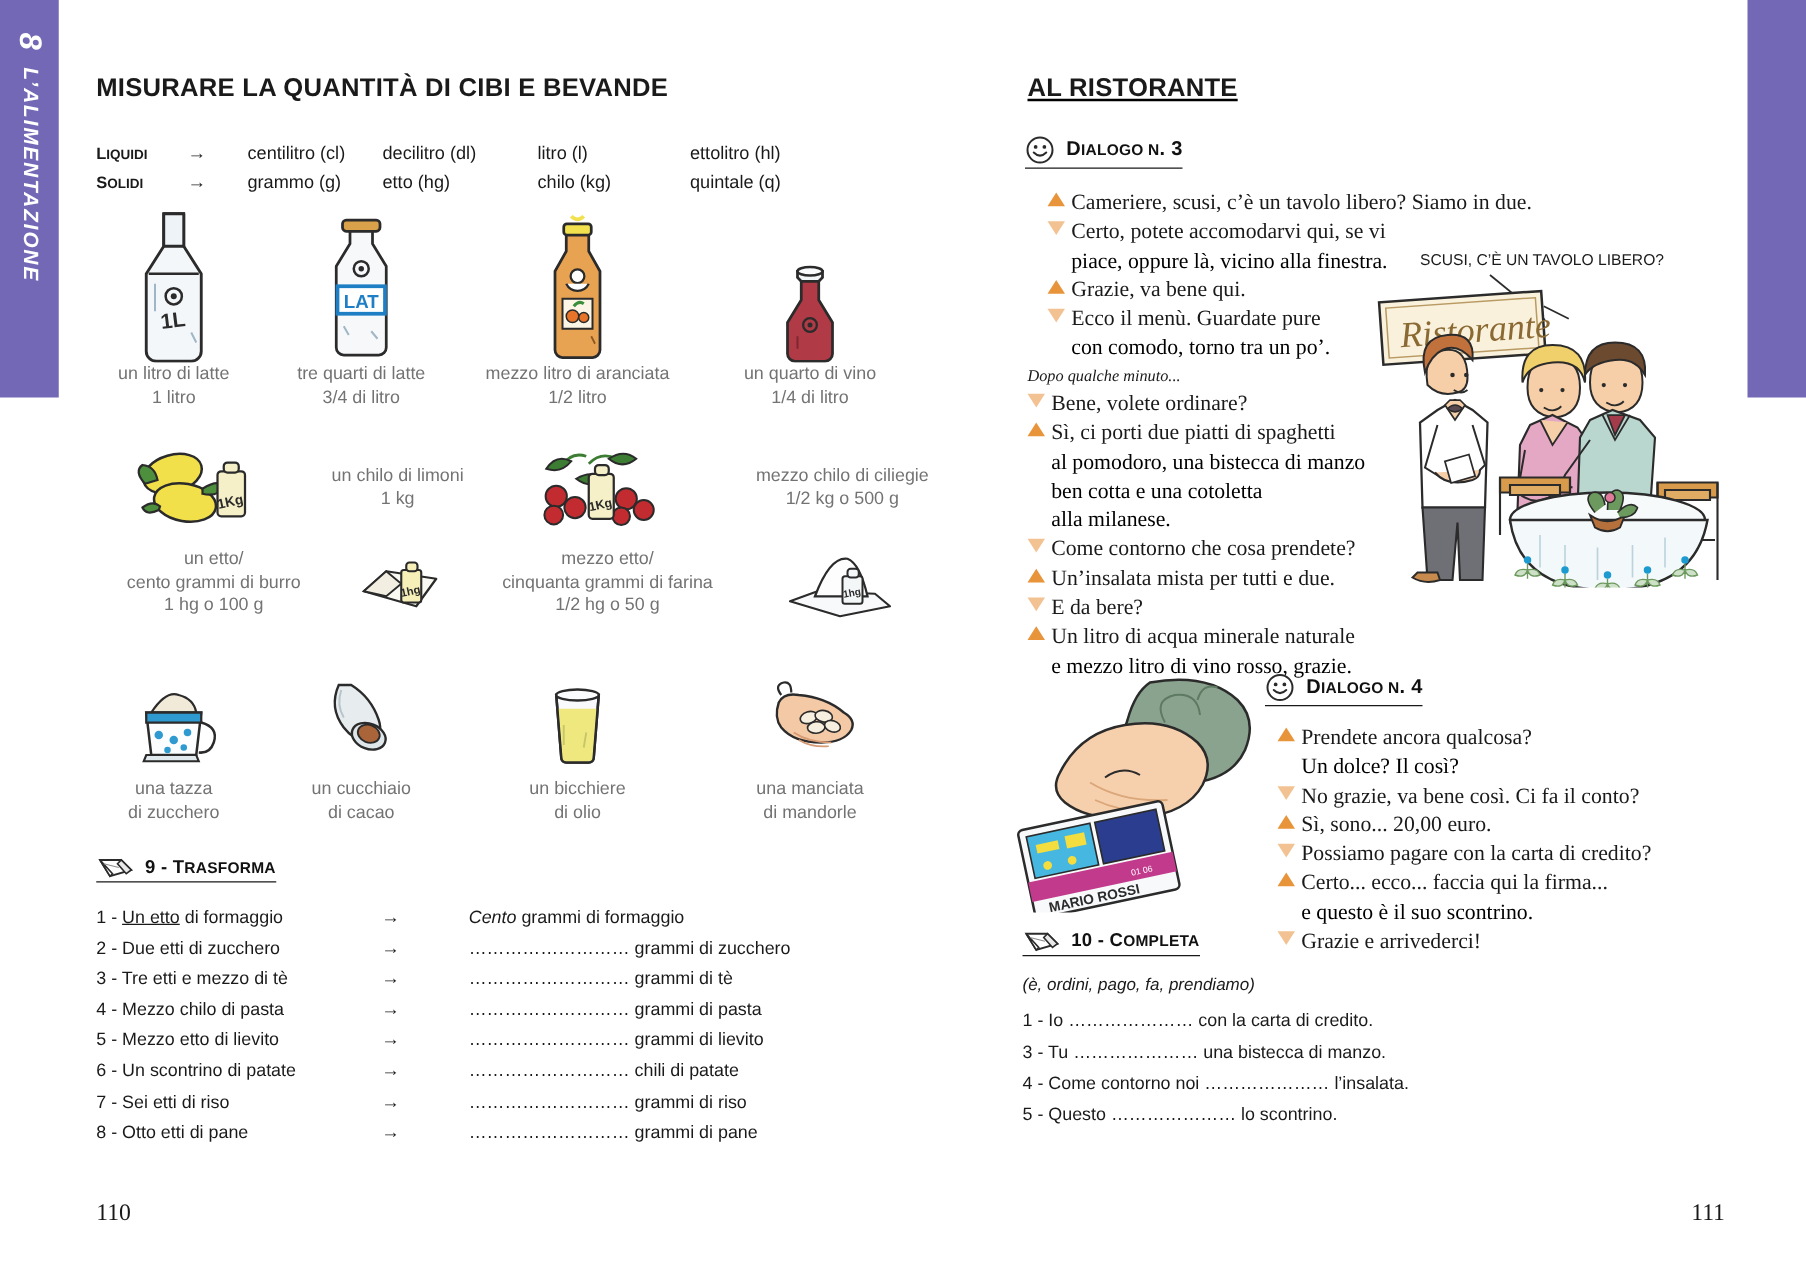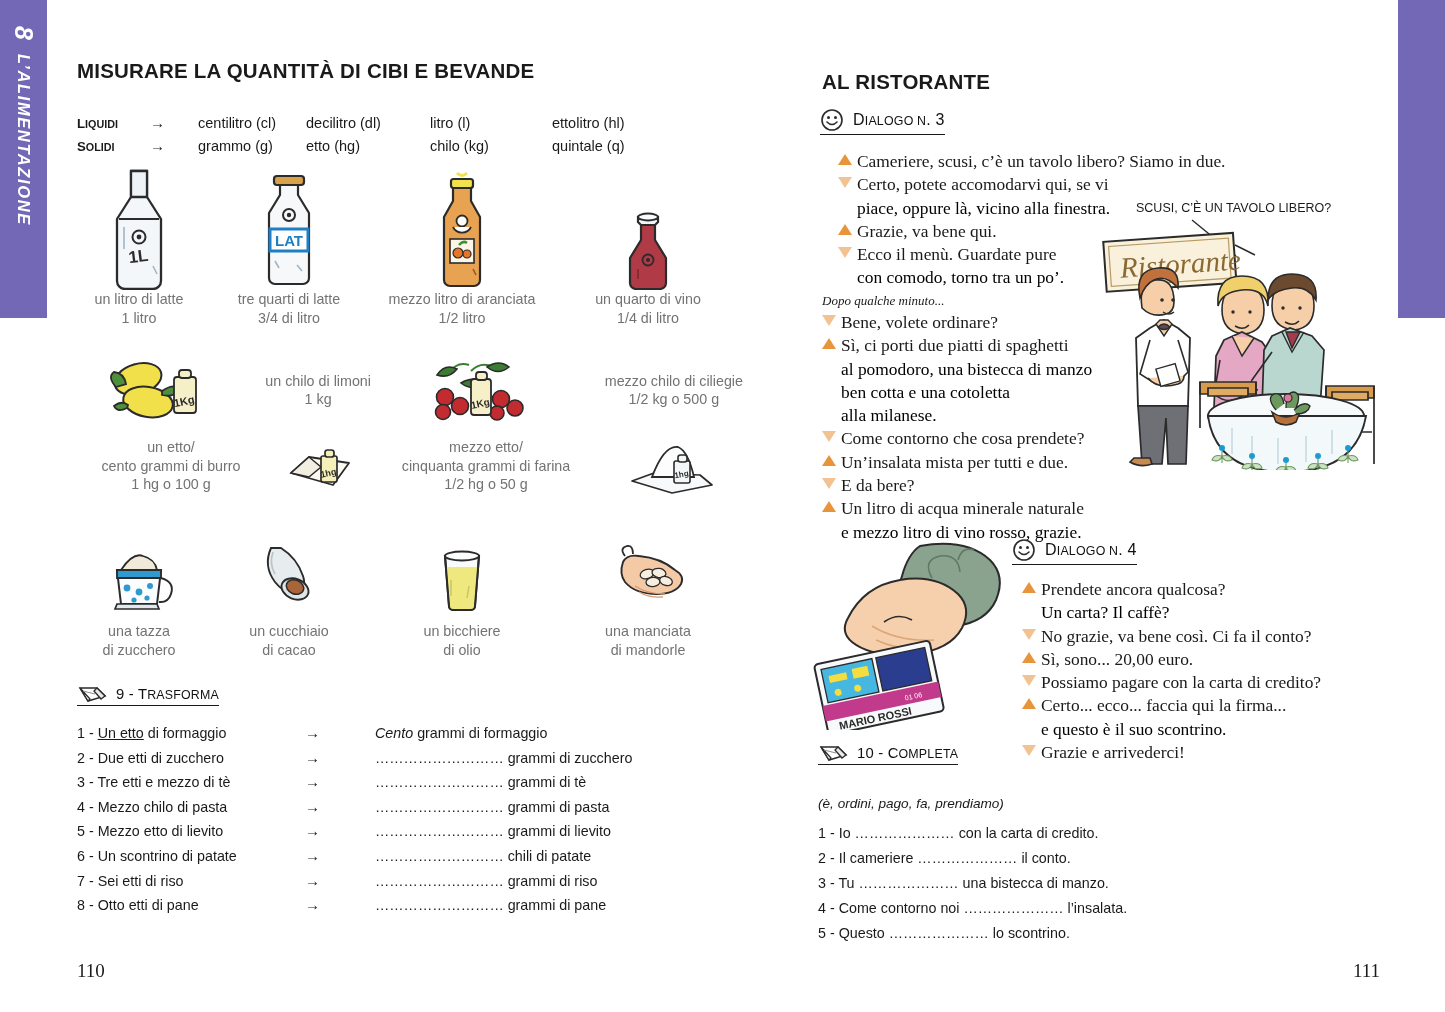--- a/index.html
+++ b/index.html
@@ -66,21 +66,21 @@
   .pic-cap { font-size: 14.3px; line-height: 18.5px; color:#737373; }
 
   svg.art { display: block; margin: 0 auto; }
 
   
   .ex-head {
     display: inline-flex; align-items: center; gap: 9px;
     border-bottom: 1.6px solid #1a1a1a; padding-bottom: 2px;
   }
   .ex-head-text {
-    font-size: 14.8px; font-weight: normal; color:#111; letter-spacing:.2px;
+    font-size: 14.8px; font-weight: bold; color:#111; letter-spacing:.2px;
   }
   .ex-head-text .sc { font-size: 12.4px; }
 
   .ex-rows { margin-top: 14px; }
   .ex-row {
     display: flex; align-items: baseline;
     font-size: 14.3px; line-height: 24.6px; color:#1a1a1a;
   }
   .ex-left  { width: 228px; }
   .ex-arrow { width: 70px; font-size: 15px; }
@@ -106,21 +106,21 @@
   }
   .d-text { flex: 1; }
   .d-cont { padding-left: 19px; font-size: 17.4px; line-height: 23.3px; }
   .d-note {
     font-family: "Liberation Serif", serif; font-style: italic;
     font-size: 13px; line-height: 23.3px; color:#1a1a1a;
   }
 
   
   .ex10-hint {
-    font-size: 13.6px; font-style: italic; color:#1a1a1a; margin-top: 30px;
+    font-size: 13.6px; font-style: italic; color:#1a1a1a; margin-top: 13px;
   }
   .ex10-row { font-size: 14.3px; line-height: 25px; color:#1a1a1a; }
 
   .page-num {
     position: absolute; bottom: 30px;
     font-family: "Liberation Serif", serif; font-size: 19px; color:#1a1a1a;
   }
   .smiley { display:block; }
   .pencil { display:block; }
 </style>
@@ -426,21 +426,21 @@
           <div class="ex-right"><span>………………………</span><span> grammi di pane</span></div>
         </div>
       </div>
     </div>
 
     <div class="page-num" style="left:30px;">110</div>
   </div>
 
   <div class="page page-right">
 
-    <div style="position:absolute;left:22px;top:70px;">
+    <div style="position:absolute;left:22px;top:59px;text-decoration:underline;">
       <h1 class="section-title">AL RISTORANTE</h1>
     </div>
 
     <div style="position:absolute;left:20px;top:108px;">
       <div class="ex-head">
         <svg class="smiley" width="24" height="24" viewBox="0 0 24 24">
           <circle cx="12" cy="12" r="10" fill="#fff" stroke="#2b2b2b" stroke-width="1.6"></circle>
           <circle cx="8.5" cy="9.5" r="1.5" fill="#2b2b2b"></circle>
           <circle cx="15.5" cy="9.5" r="1.5" fill="#2b2b2b"></circle>
           <path d="M7 14 q5 5 10 0" fill="none" stroke="#2b2b2b" stroke-width="1.6" stroke-linecap="round"></path>
@@ -657,21 +657,21 @@
     </div>
 
     <div class="dialog-lines" style="position:absolute;left:222px;top:578px;width:376px;">
       <div>
         <div class="d-line">
           <span class="d-bullet">
               <i class="tri tri-up"></i>
             </span>
           <span class="d-text">Prendete ancora qualcosa?</span>
         </div>
-        <div class="d-cont">Un carta? Il caffè?</div>
+        <div class="d-cont">Un dolce? Il così?</div>
       </div>
       <div class="d-line">
         <span class="d-bullet">
             <i class="tri tri-dn"></i>
           </span>
         <span class="d-text">No grazie, va bene così. Ci fa il conto?</span>
       </div>
       <div class="d-line">
         <span class="d-bullet">
             <i class="tri tri-up"></i>
@@ -709,21 +709,20 @@
           <path d="M3 3 l10 11 l-2 2 z" fill="#ffffff" stroke="#2b2b2b" stroke-width="1.3"></path>
           <path d="M6 6 l12 3" stroke="#8c8c8c" stroke-width="1"></path>
         </svg>
         <span class="ex-head-text"><span>10</span> <span>-</span> <span>C</span><span class="sc">OMPLETA</span></span>
       </div>
 
       <div class="ex10-hint">(è, ordini, pago, fa, prendiamo)</div>
 
       <div style="margin-top:10px;">
         <div class="ex10-row"><span>1 - </span><span>Io </span><span>…………………</span><span> con la carta di credito.</span></div>
-        <div class="ex10-row"><span>2 - </span><span>Il cameriere </span><span>…………………</span><span> il conto.</span></div>
         <div class="ex10-row"><span>3 - </span><span>Tu </span><span>…………………</span><span> una bistecca di manzo.</span></div>
         <div class="ex10-row"><span>4 - </span><span>Come contorno noi </span><span>…………………</span><span> l’insalata.</span></div>
         <div class="ex10-row"><span>5 - </span><span>Questo </span><span>…………………</span><span> lo scontrino.</span></div>
       </div>
     </div>
 
     <div class="page-num" style="right:18px;">111</div>
   </div>
 
 </div>

